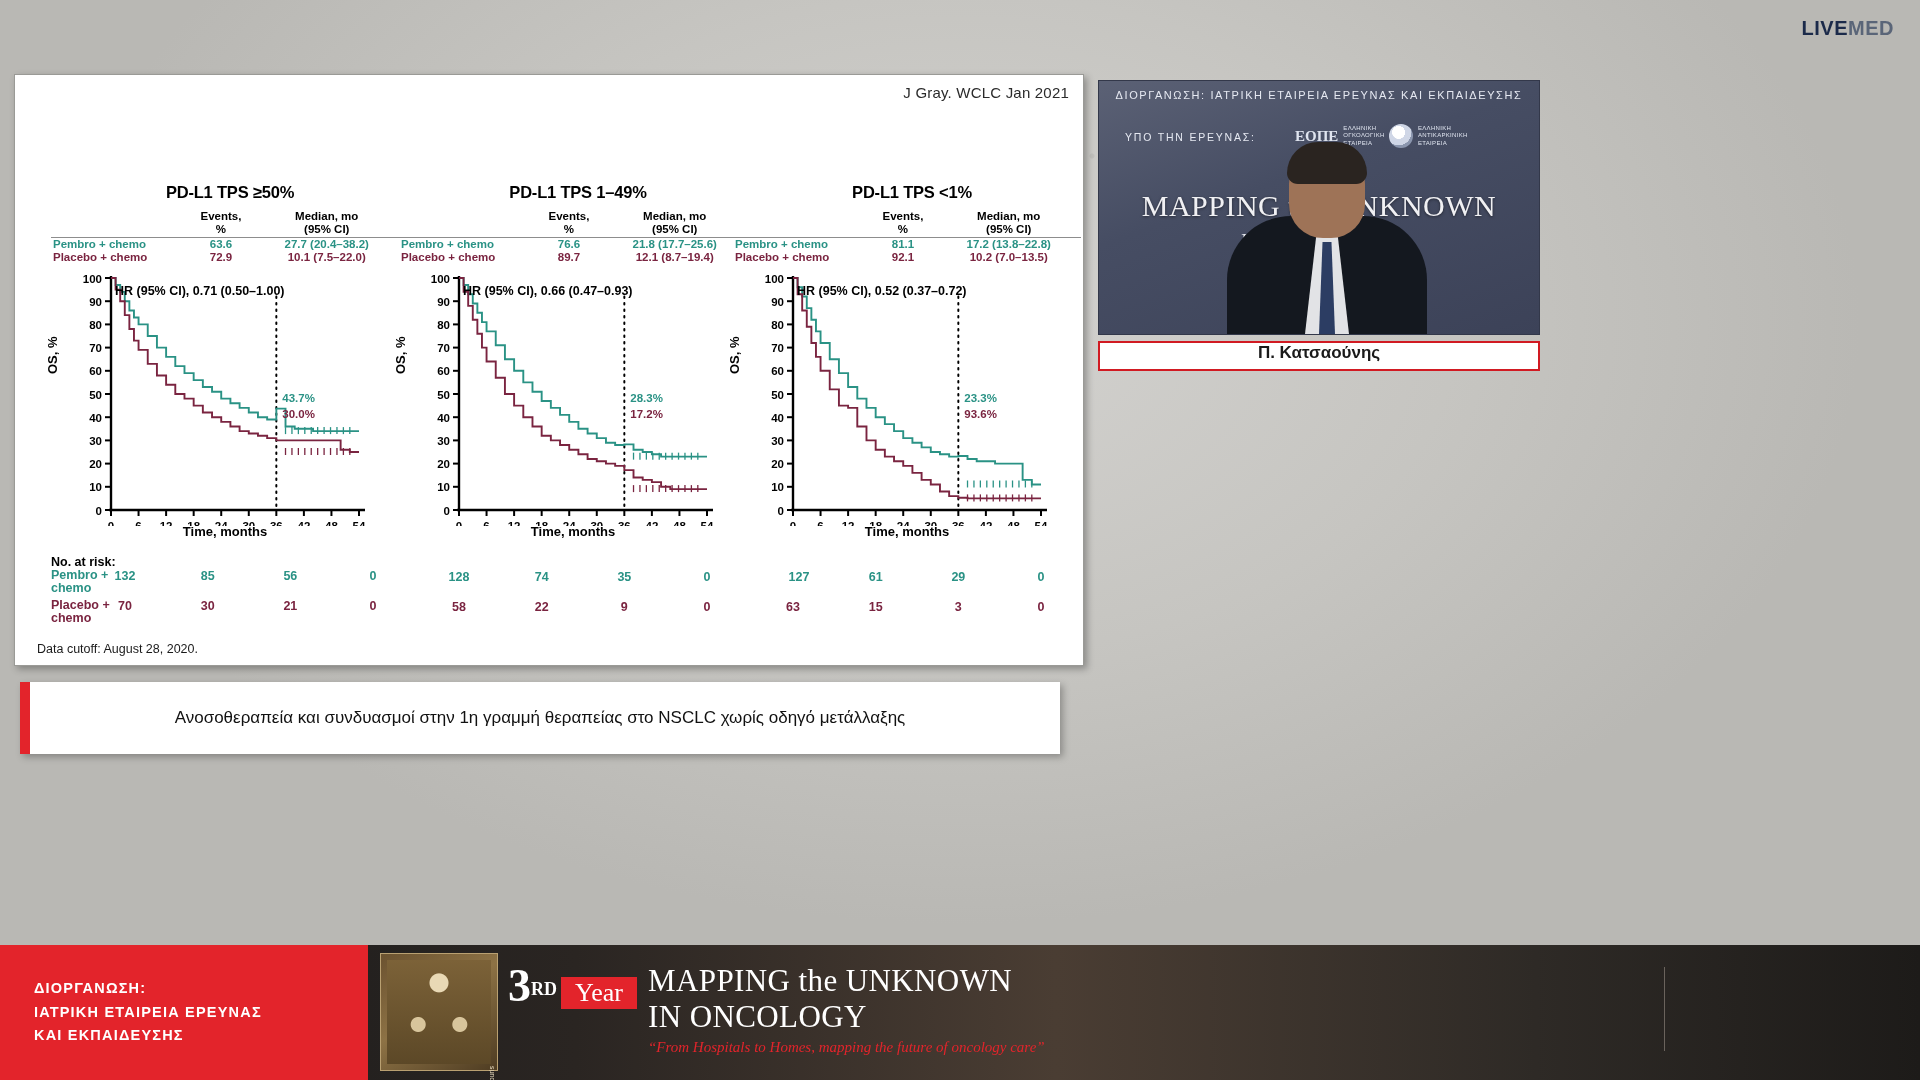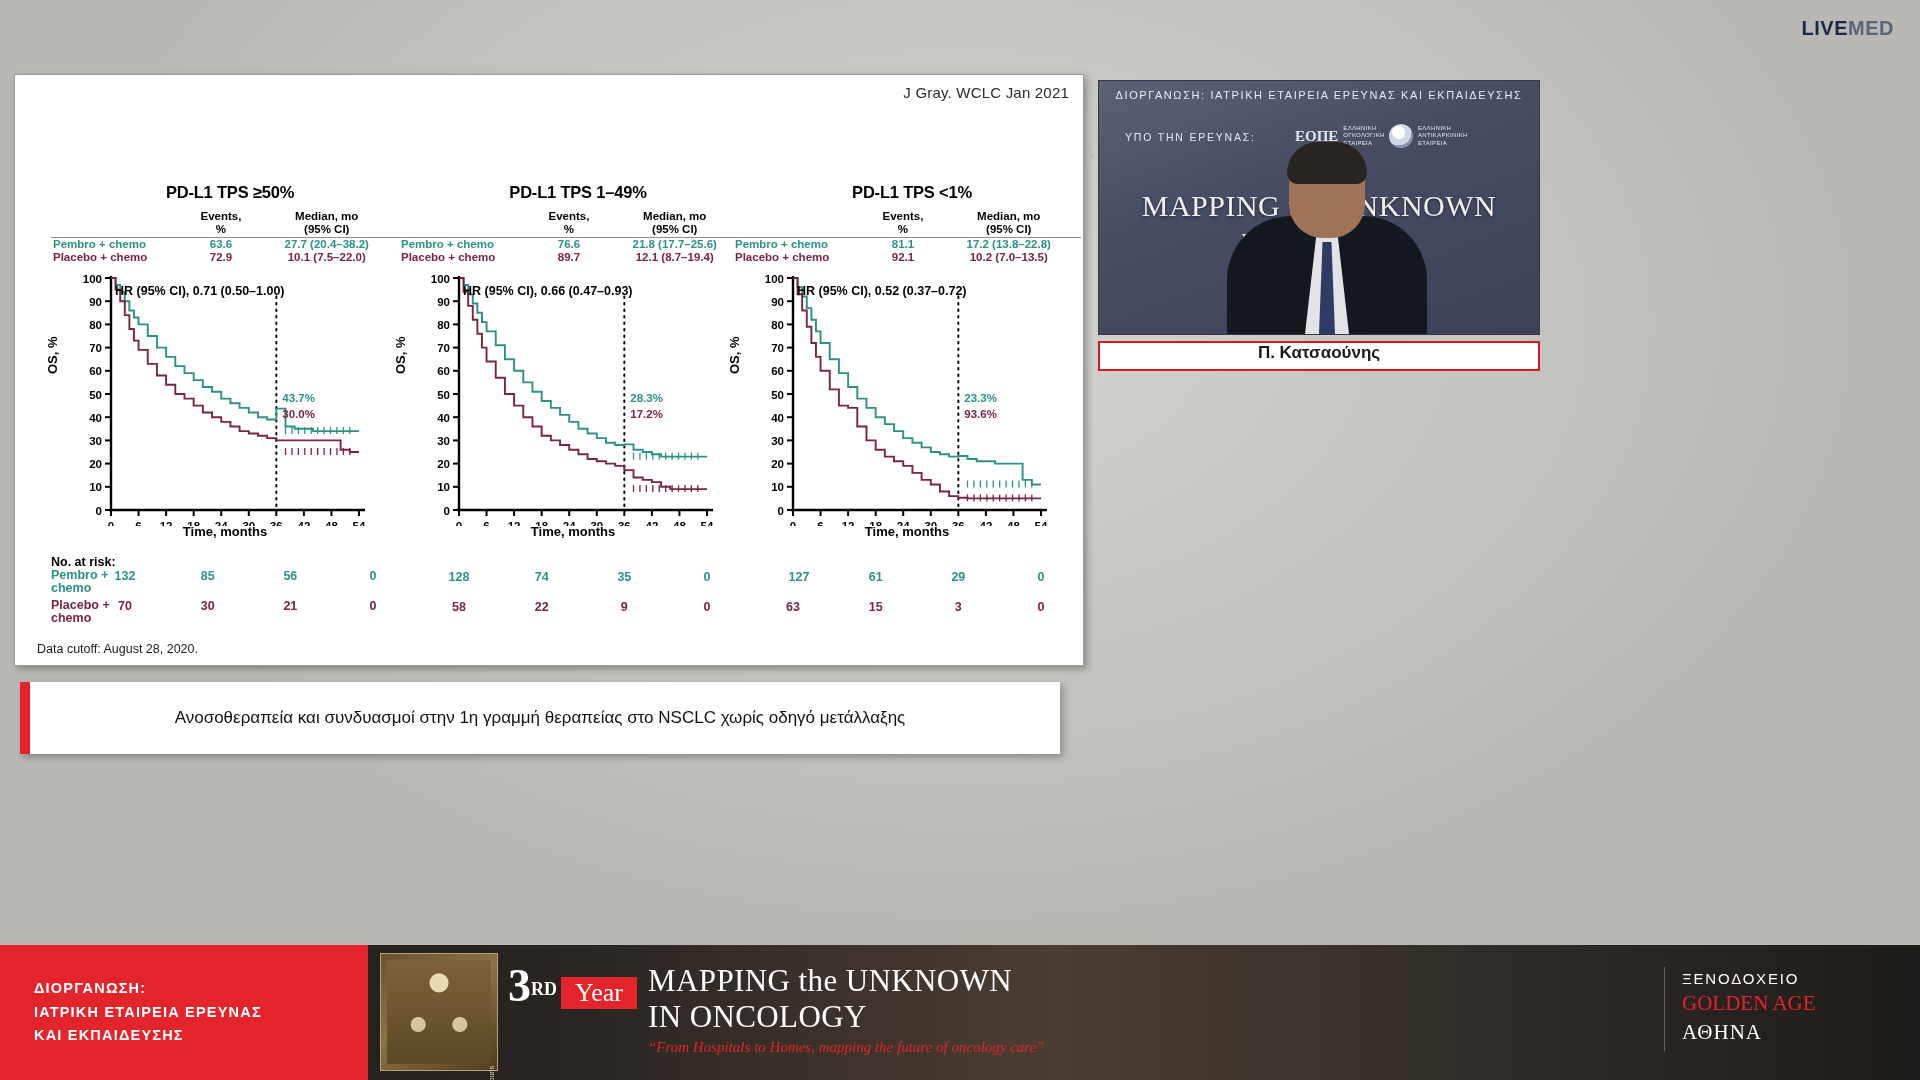--- a/index.html
+++ b/index.html
@@ -685,18 +685,13 @@
   <div id="third">
     <span id="third-num">3</span><span id="third-rd">RD</span>
     <div id="year-chip">Year</div>
   </div>
   <div id="maptitle">
     <div id="mt1">MAPPING the UNKNOWN</div>
     <div id="mt2">IN ONCOLOGY</div>
     <div id="mt3">“From Hospitals to Homes, mapping the future of oncology care”</div>
   </div>
   <div id="divider-v"></div>
-  <div id="venue">
-    <div id="ven1">ΞΕΝΟΔΟΧΕΙΟ</div>
-    <div id="ven2">GOLDEN AGE</div>
-    <div id="ven3">ΑΘΗΝΑ</div>
-  </div>
 </div>
 
 </body></html>

